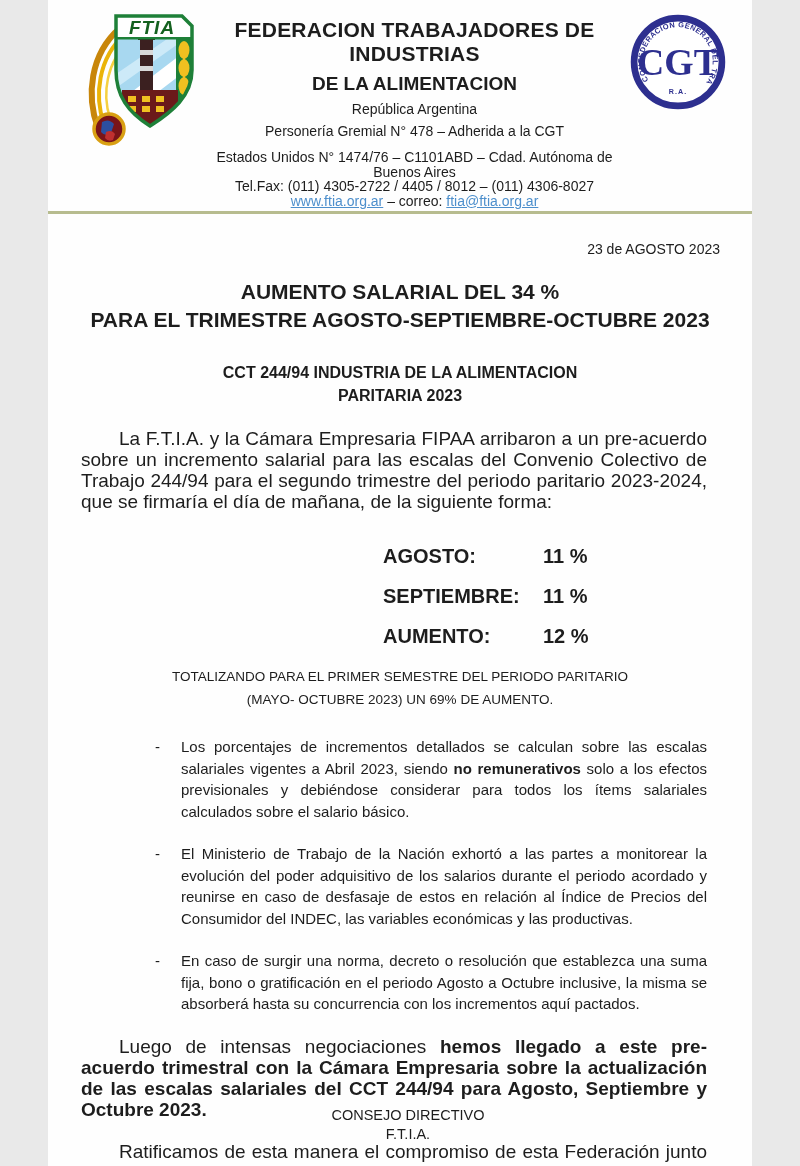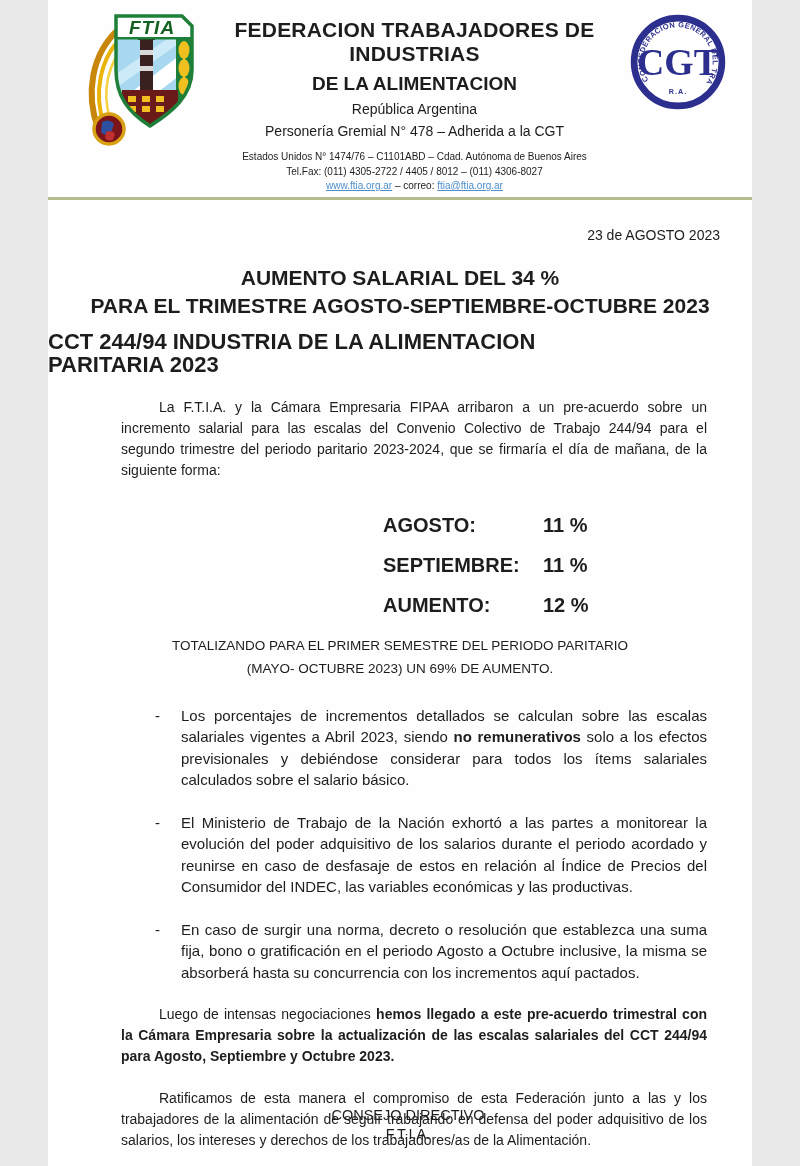--- a/index.html
+++ b/index.html
@@ -8,29 +8,29 @@
     font-family:"Liberation Sans", sans-serif; color:#1d1d1d;
     position:relative; overflow:hidden; box-sizing:border-box;
   }
   
   .header { display:flex; align-items:flex-start; padding:8px 26px 0 36px; }
   .logo-ftia { width:115px; height:140px; flex:none; }
   .header-center { flex:1; text-align:center; padding-top:10px; }
   .org1 { font-size:21px; font-weight:bold; letter-spacing:.2px; }
   .org2 { font-size:19px; font-weight:bold; margin-top:7px; }
   .org-sub { font-size:14px; margin-top:6px; line-height:16px; }
-  .addr-block { margin-top:11px; font-size:10px; line-height:14.5px; }
+  .addr-block { margin-top:11px; font-size:14px; line-height:14.5px; }
   .link { color:#4d8fcc; text-decoration:underline; cursor:pointer; }
   .logo-cgt { width:96px; height:96px; flex:none; margin-top:6px; }
   .separator { height:3px; background:#b7bc8f; width:772px; margin-top:3px; }
   
   .date-line { text-align:right; padding-right:32px; font-size:14px; margin-top:27px; }
   .doc-title { text-align:center; font-weight:bold; font-size:21px; line-height:28px; margin-top:21px; }
-  .doc-subtitle { text-align:left; font-weight:bold; font-size:22px; line-height:23px; margin-top:10px; }
-  .para { margin:21px 45px 0 73px; text-align:justify; font-size:14px; line-height:21px; text-indent:38px; }
+  .doc-subtitle { text-align:center; font-weight:bold; font-size:16px; line-height:23px; margin-top:27px; }
+  .para { margin:21px 45px 0 33px; text-align:justify; font-size:19px; line-height:21px; text-indent:38px; }
   .schedule { margin-top:33px; margin-left:335px; font-weight:bold; font-size:20px; }
   .sched-row { display:flex; margin-bottom:17px; }
   .sched-month { width:160px; }
   .totals { text-align:center; font-size:13.5px; line-height:23px; margin-top:16px; }
   .bullets { margin:25px 45px 0 133px; padding:0; list-style:none; }
   .bullets li { position:relative; text-align:justify; font-size:15px; line-height:21.5px; margin-bottom:21px; }
   .bullets .dash { position:absolute; left:-26px; top:0; }
   .closing1 b, .bullets b { font-weight:bold; }
   .footer { position:absolute; top:1106px; left:8px; width:100%; text-align:center; font-size:14.5px; line-height:19px; }
 </style>

